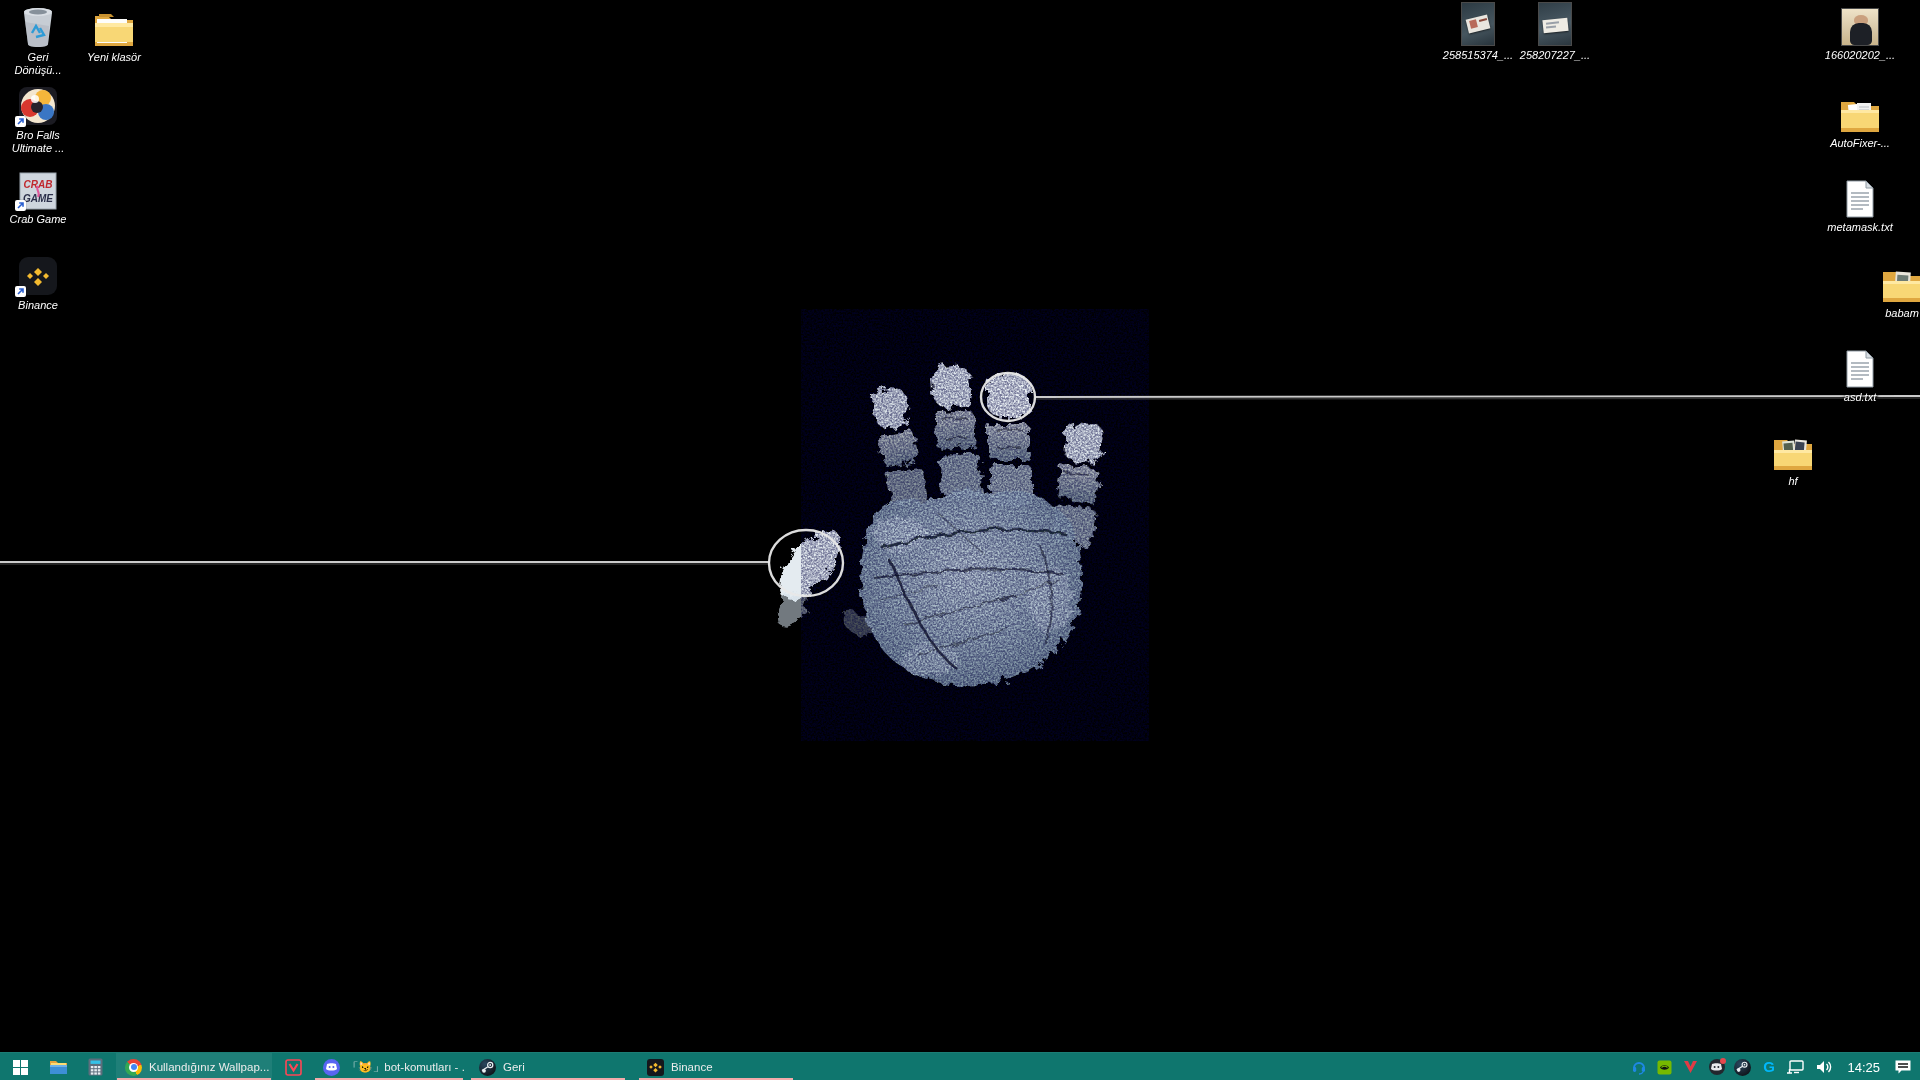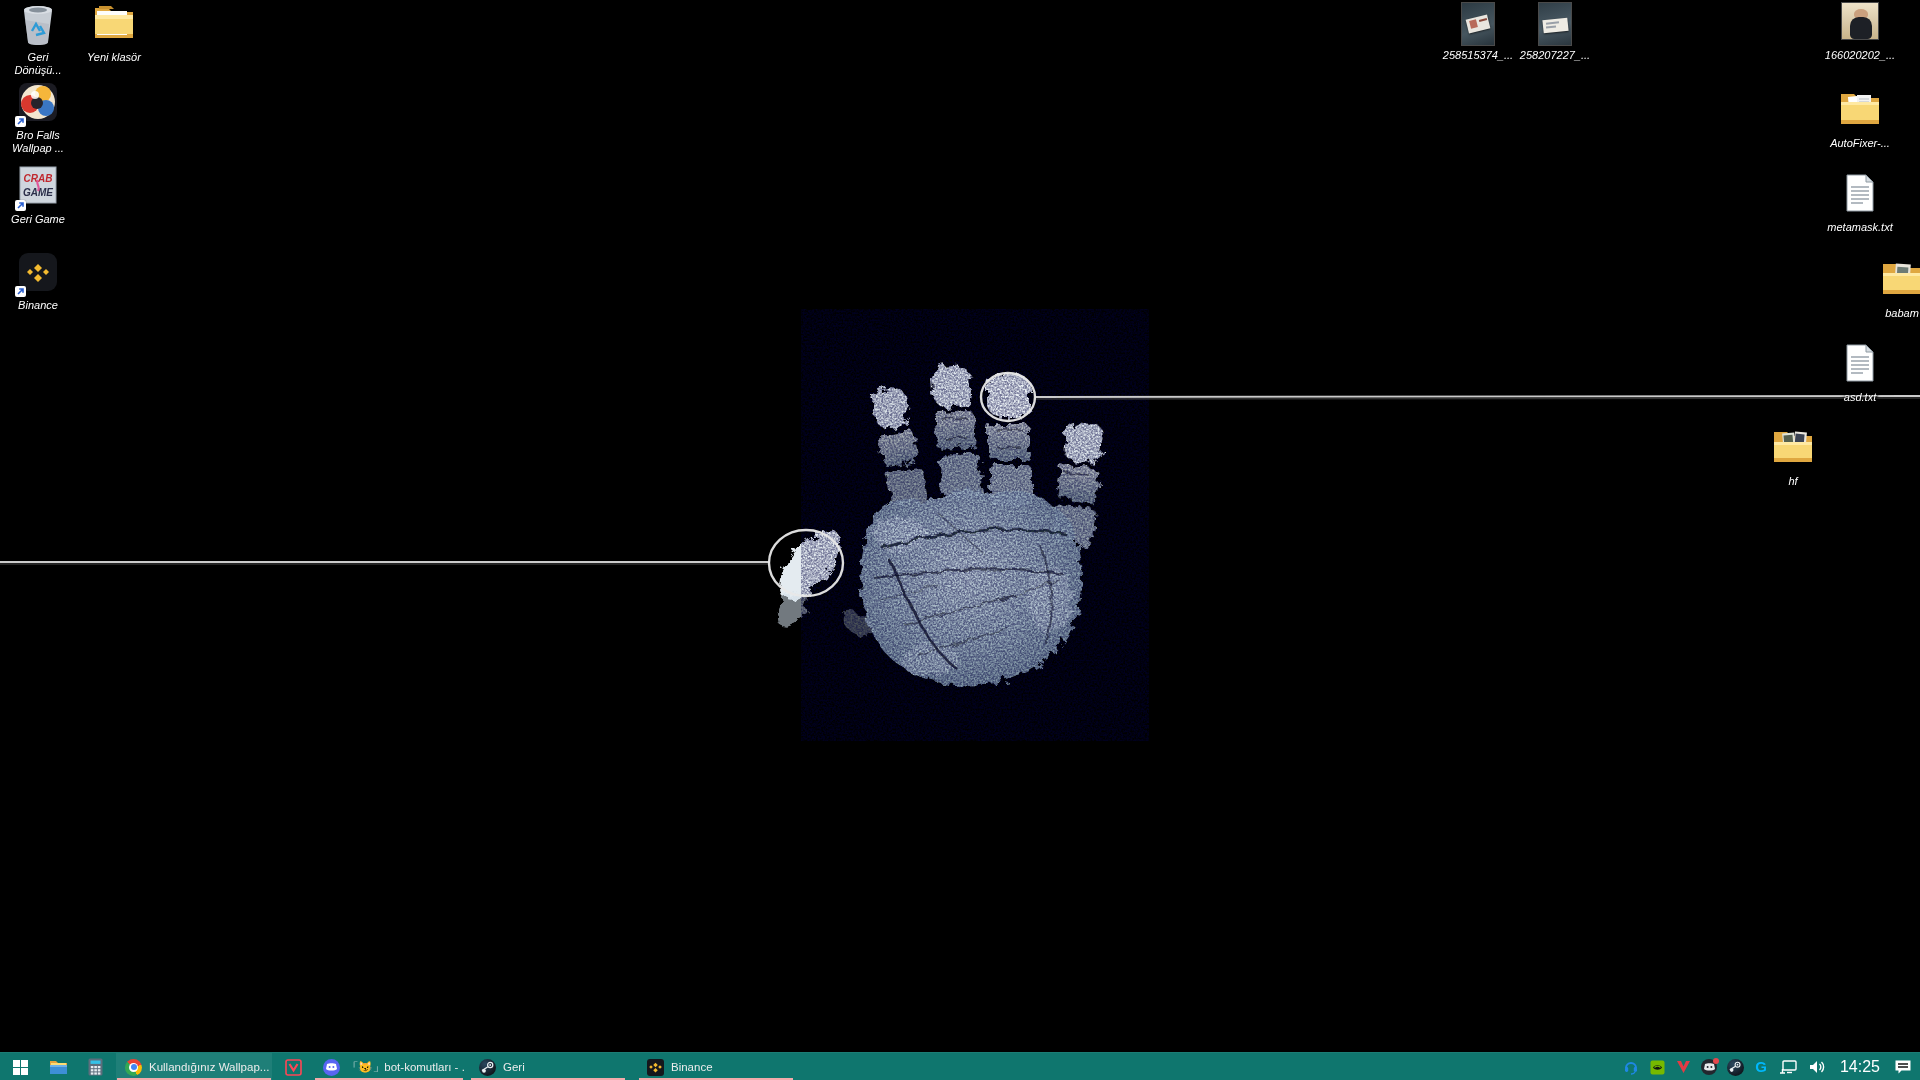--- a/index.html
+++ b/index.html
@@ -1,36 +1,36 @@
 <!DOCTYPE html>
 <html><head>
 <meta charset="utf-8">
 <style>
   html,body{margin:0;padding:0;width:1920px;height:1080px;background:#000;overflow:hidden;
             font-family:"Liberation Sans",sans-serif;-webkit-font-smoothing:antialiased;}
   .desktop{position:absolute;inset:0;width:1920px;height:1052px;}
   
   .dcell{position:absolute;width:76px;text-align:center;cursor:default;font-style:italic;}
-  .dcell .ic{height:44px;display:flex;justify-content:center;position:relative;}
+  .dcell .ic{height:44px;display:flex;align-items:flex-end;justify-content:center;position:relative;}
   .dcell .lbl{margin-top:3px;font-size:11px;line-height:13px;color:#fff;
               text-shadow:1px 1px 2px #000,0 1px 3px #000,0 0 4px rgba(0,0,0,.9);}
   .scut{position:absolute;left:15px;bottom:-1px;width:11px;height:11px;background:#fff;
         border-radius:2px;box-shadow:0 0 1px rgba(0,0,0,.7);}
   .scut svg{position:absolute;left:1px;top:1px;}
   .thumb{width:34px;height:44px;border:1px solid #4a4a4a;box-sizing:border-box;position:relative;overflow:hidden;}
   
   .taskbar{position:absolute;left:0;bottom:0;width:1920px;height:28px;background:#0f766e;
            border-top:1px solid rgba(255,255,255,.05);box-sizing:border-box;z-index:5;}
   .tbtn{position:absolute;top:0;height:28px;display:flex;align-items:center;justify-content:center;}
   .task{justify-content:flex-start;padding-left:9px;box-sizing:border-box;}
   .task .tlbl{color:#ececec;font-size:11.5px;margin-left:7px;white-space:nowrap;overflow:hidden;}
   .uline{position:absolute;left:1px;right:1px;bottom:0;height:3px;}
   .tray{position:absolute;right:8px;top:0;height:28px;display:flex;align-items:center;gap:9px;}
   .trayic{width:17px;height:17px;display:flex;align-items:center;justify-content:center;}
-  .clock{color:#fff;font-size:16px;padding:0 4px;}
+  .clock{color:#fff;font-size:13px;padding:0 4px;}
 </style>
 </head>
 <body>
 
 <div class="desktop">
 
   <svg width="1920" height="1080" viewBox="0 0 1920 1080" style="position:absolute;left:0;top:0;">
     <defs>
       <filter id="rough" x="-20%" y="-20%" width="140%" height="140%">
         <feTurbulence type="fractalNoise" baseFrequency="0.11" numOctaves="4" seed="7" result="n"></feTurbulence>
@@ -171,41 +171,41 @@
       <circle cx="17" cy="13" r="4" fill="#fff" opacity=".85"></circle>
     </svg>
     <span class="scut">
           <svg width="9" height="9" viewBox="0 0 9 9">
             <path d="M2,7 L7,2 M3.2,2 H7 V5.8" stroke="#2a5fd0" stroke-width="1.6" fill="none"></path>
           </svg>
         </span>
     </div>
     <div class="lbl">
       <div>Bro Falls</div>
-        <div>Wallpap ...</div>
+        <div>Ultimate ...</div>
     </div>
   </div>
 
   <div class="dcell" style="left:0;top:166px">
     <div class="ic">
         <svg width="38" height="38" viewBox="0 0 38 38">
       <rect x="1" y="1" width="36" height="36" fill="#cfd6de"></rect>
       <rect x="1" y="1" width="36" height="36" fill="none" stroke="#9aa4ae" stroke-width="1"></rect>
       <text x="19" y="16" text-anchor="middle" font-size="10" font-weight="bold" fill="#c0272d" font-family="Liberation Sans, sans-serif">CRAB</text>
       <text x="19" y="30" text-anchor="middle" font-size="10" font-weight="bold" fill="#2b2f4a" font-family="Liberation Sans, sans-serif">GAME</text>
       <path d="M19,14 C16,18 22,20 19,25" stroke="#e0569a" stroke-width="2" fill="none"></path>
     </svg>
     <span class="scut">
           <svg width="9" height="9" viewBox="0 0 9 9">
             <path d="M2,7 L7,2 M3.2,2 H7 V5.8" stroke="#2a5fd0" stroke-width="1.6" fill="none"></path>
           </svg>
         </span>
     </div>
     <div class="lbl">
-      <div>Geri Game</div>
+      <div>Crab Game</div>
     </div>
   </div>
 
   <div class="dcell" style="left:0;top:252px">
     <div class="ic">
         <svg width="40" height="40" viewBox="0 0 40 40">
       <rect x="1" y="1" width="38" height="38" rx="9" fill="#15171c"></rect>
       <g fill="#F3BA2F">
         <path d="M20,12 l4,4 -4,4 -4,-4 z"></path>
         <path d="M20,22 l4,4 -4,4 -4,-4 z"></path>

